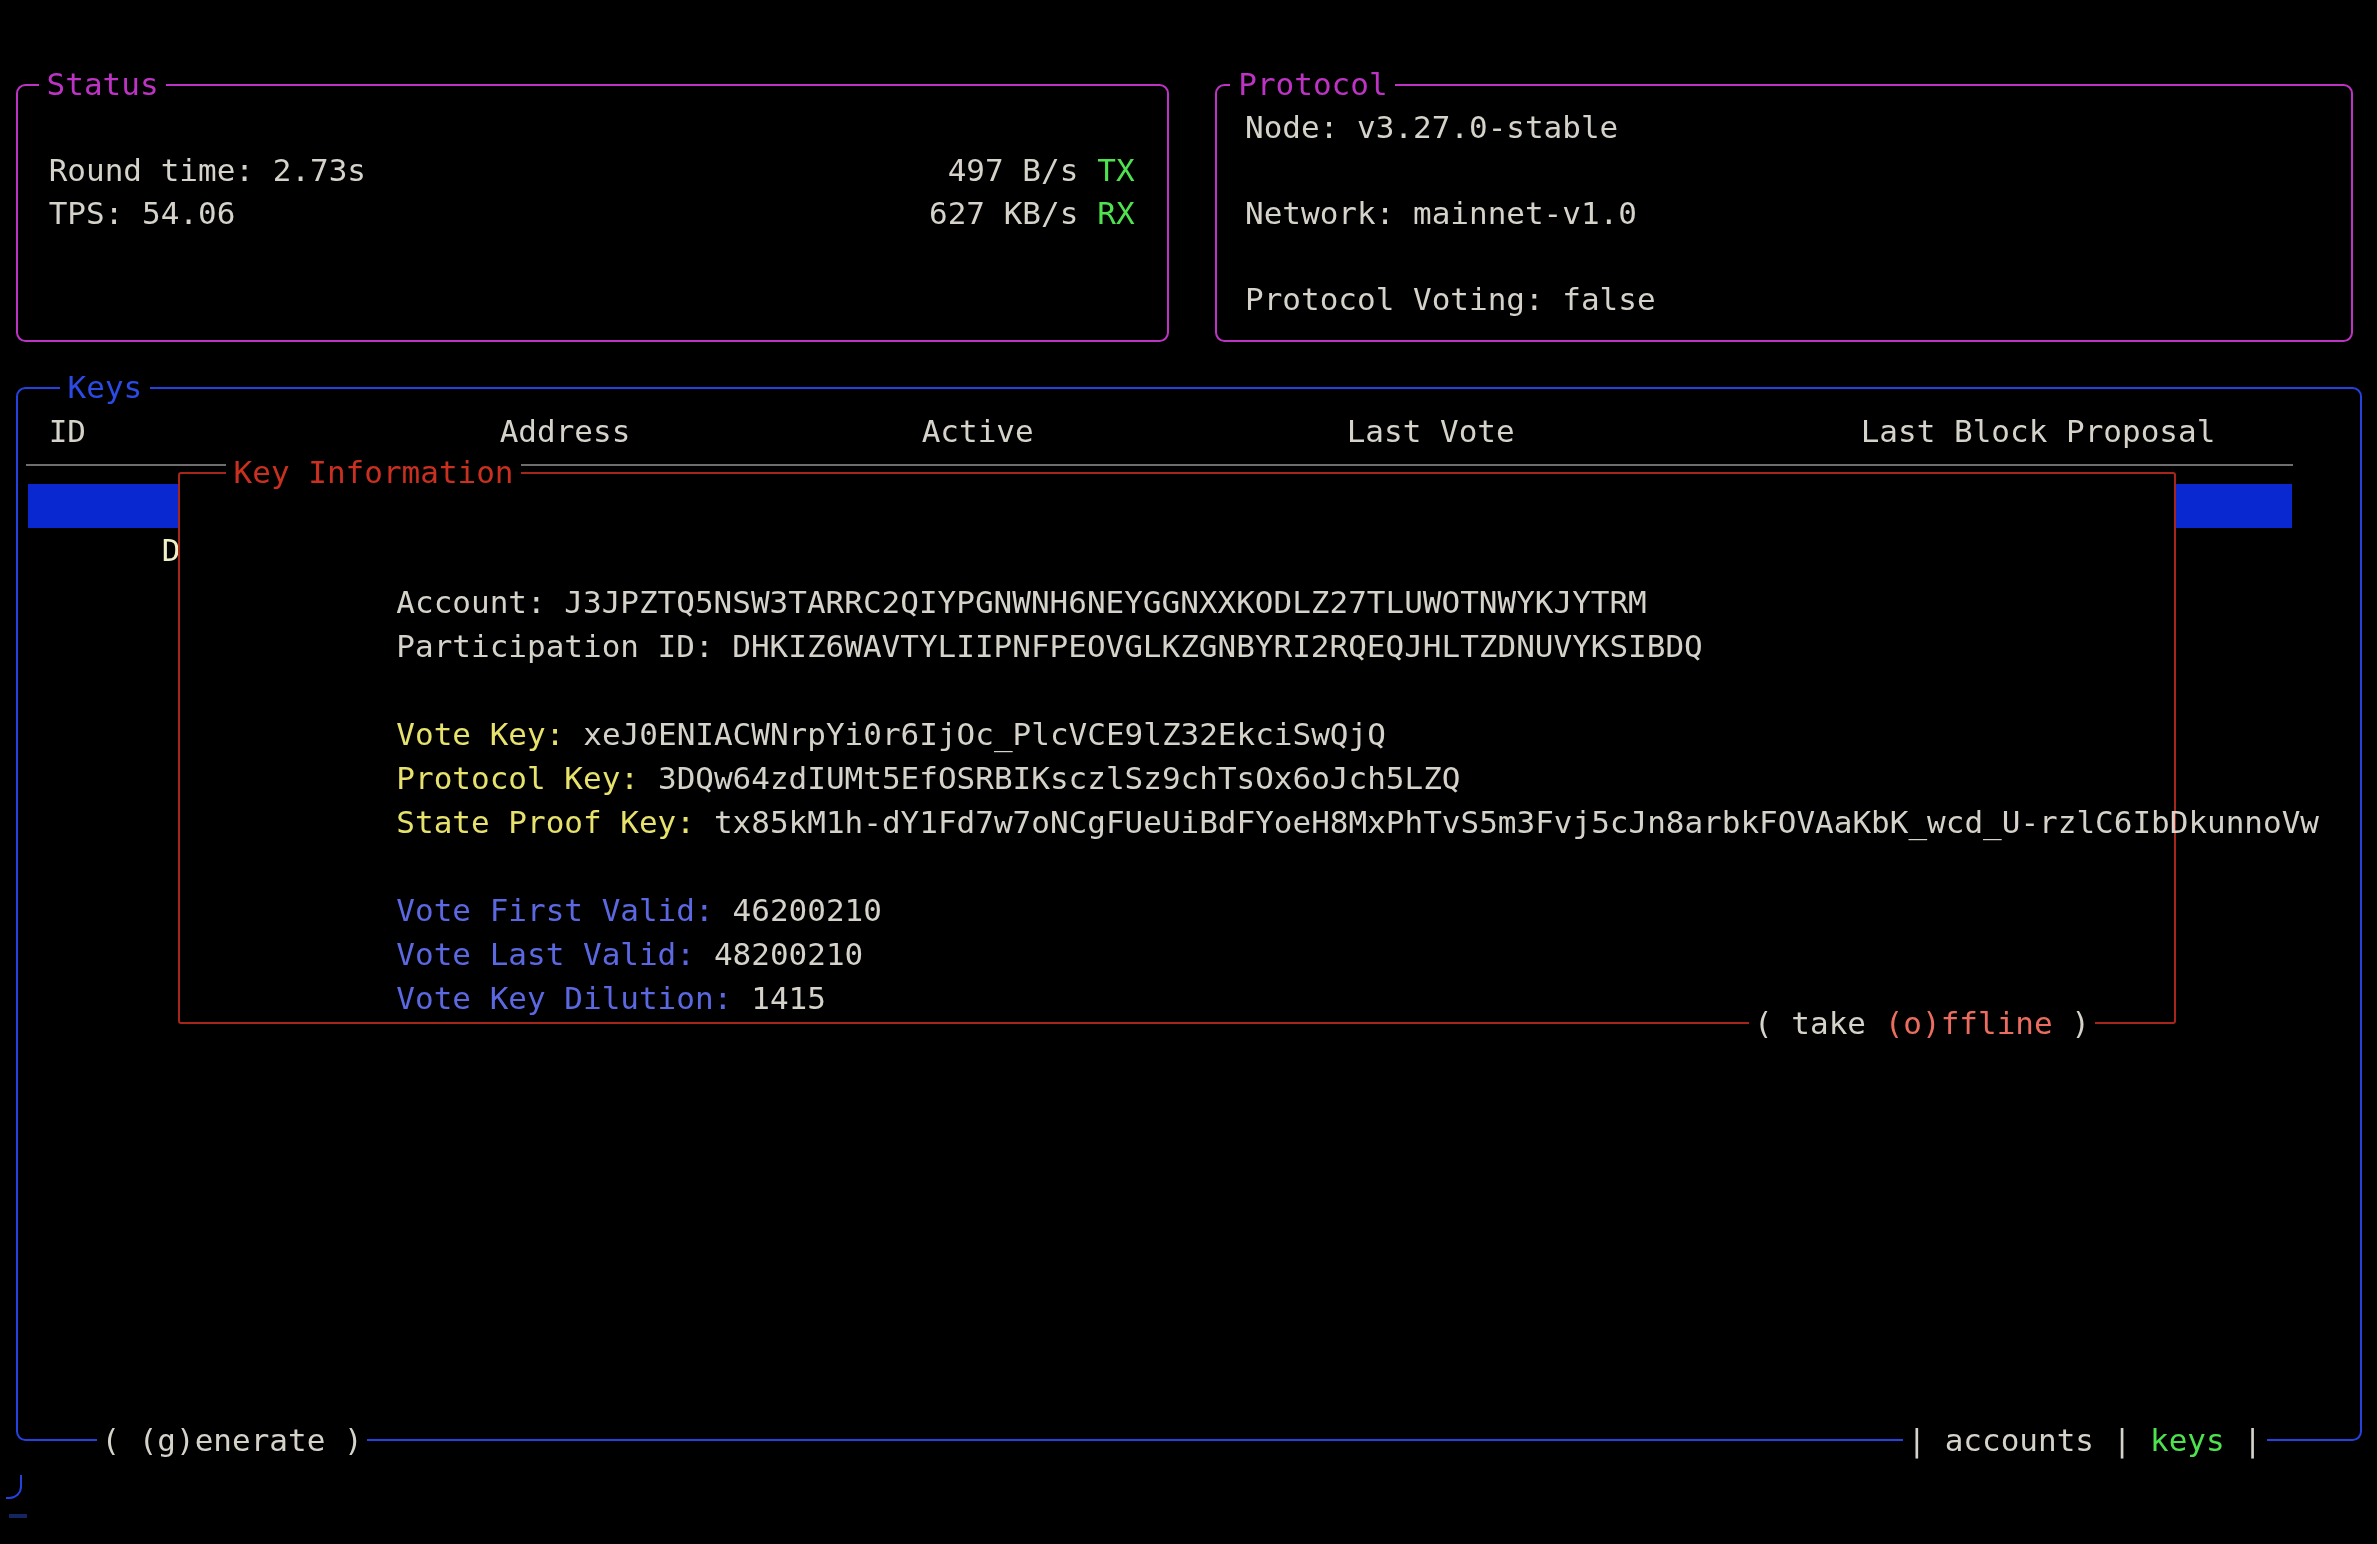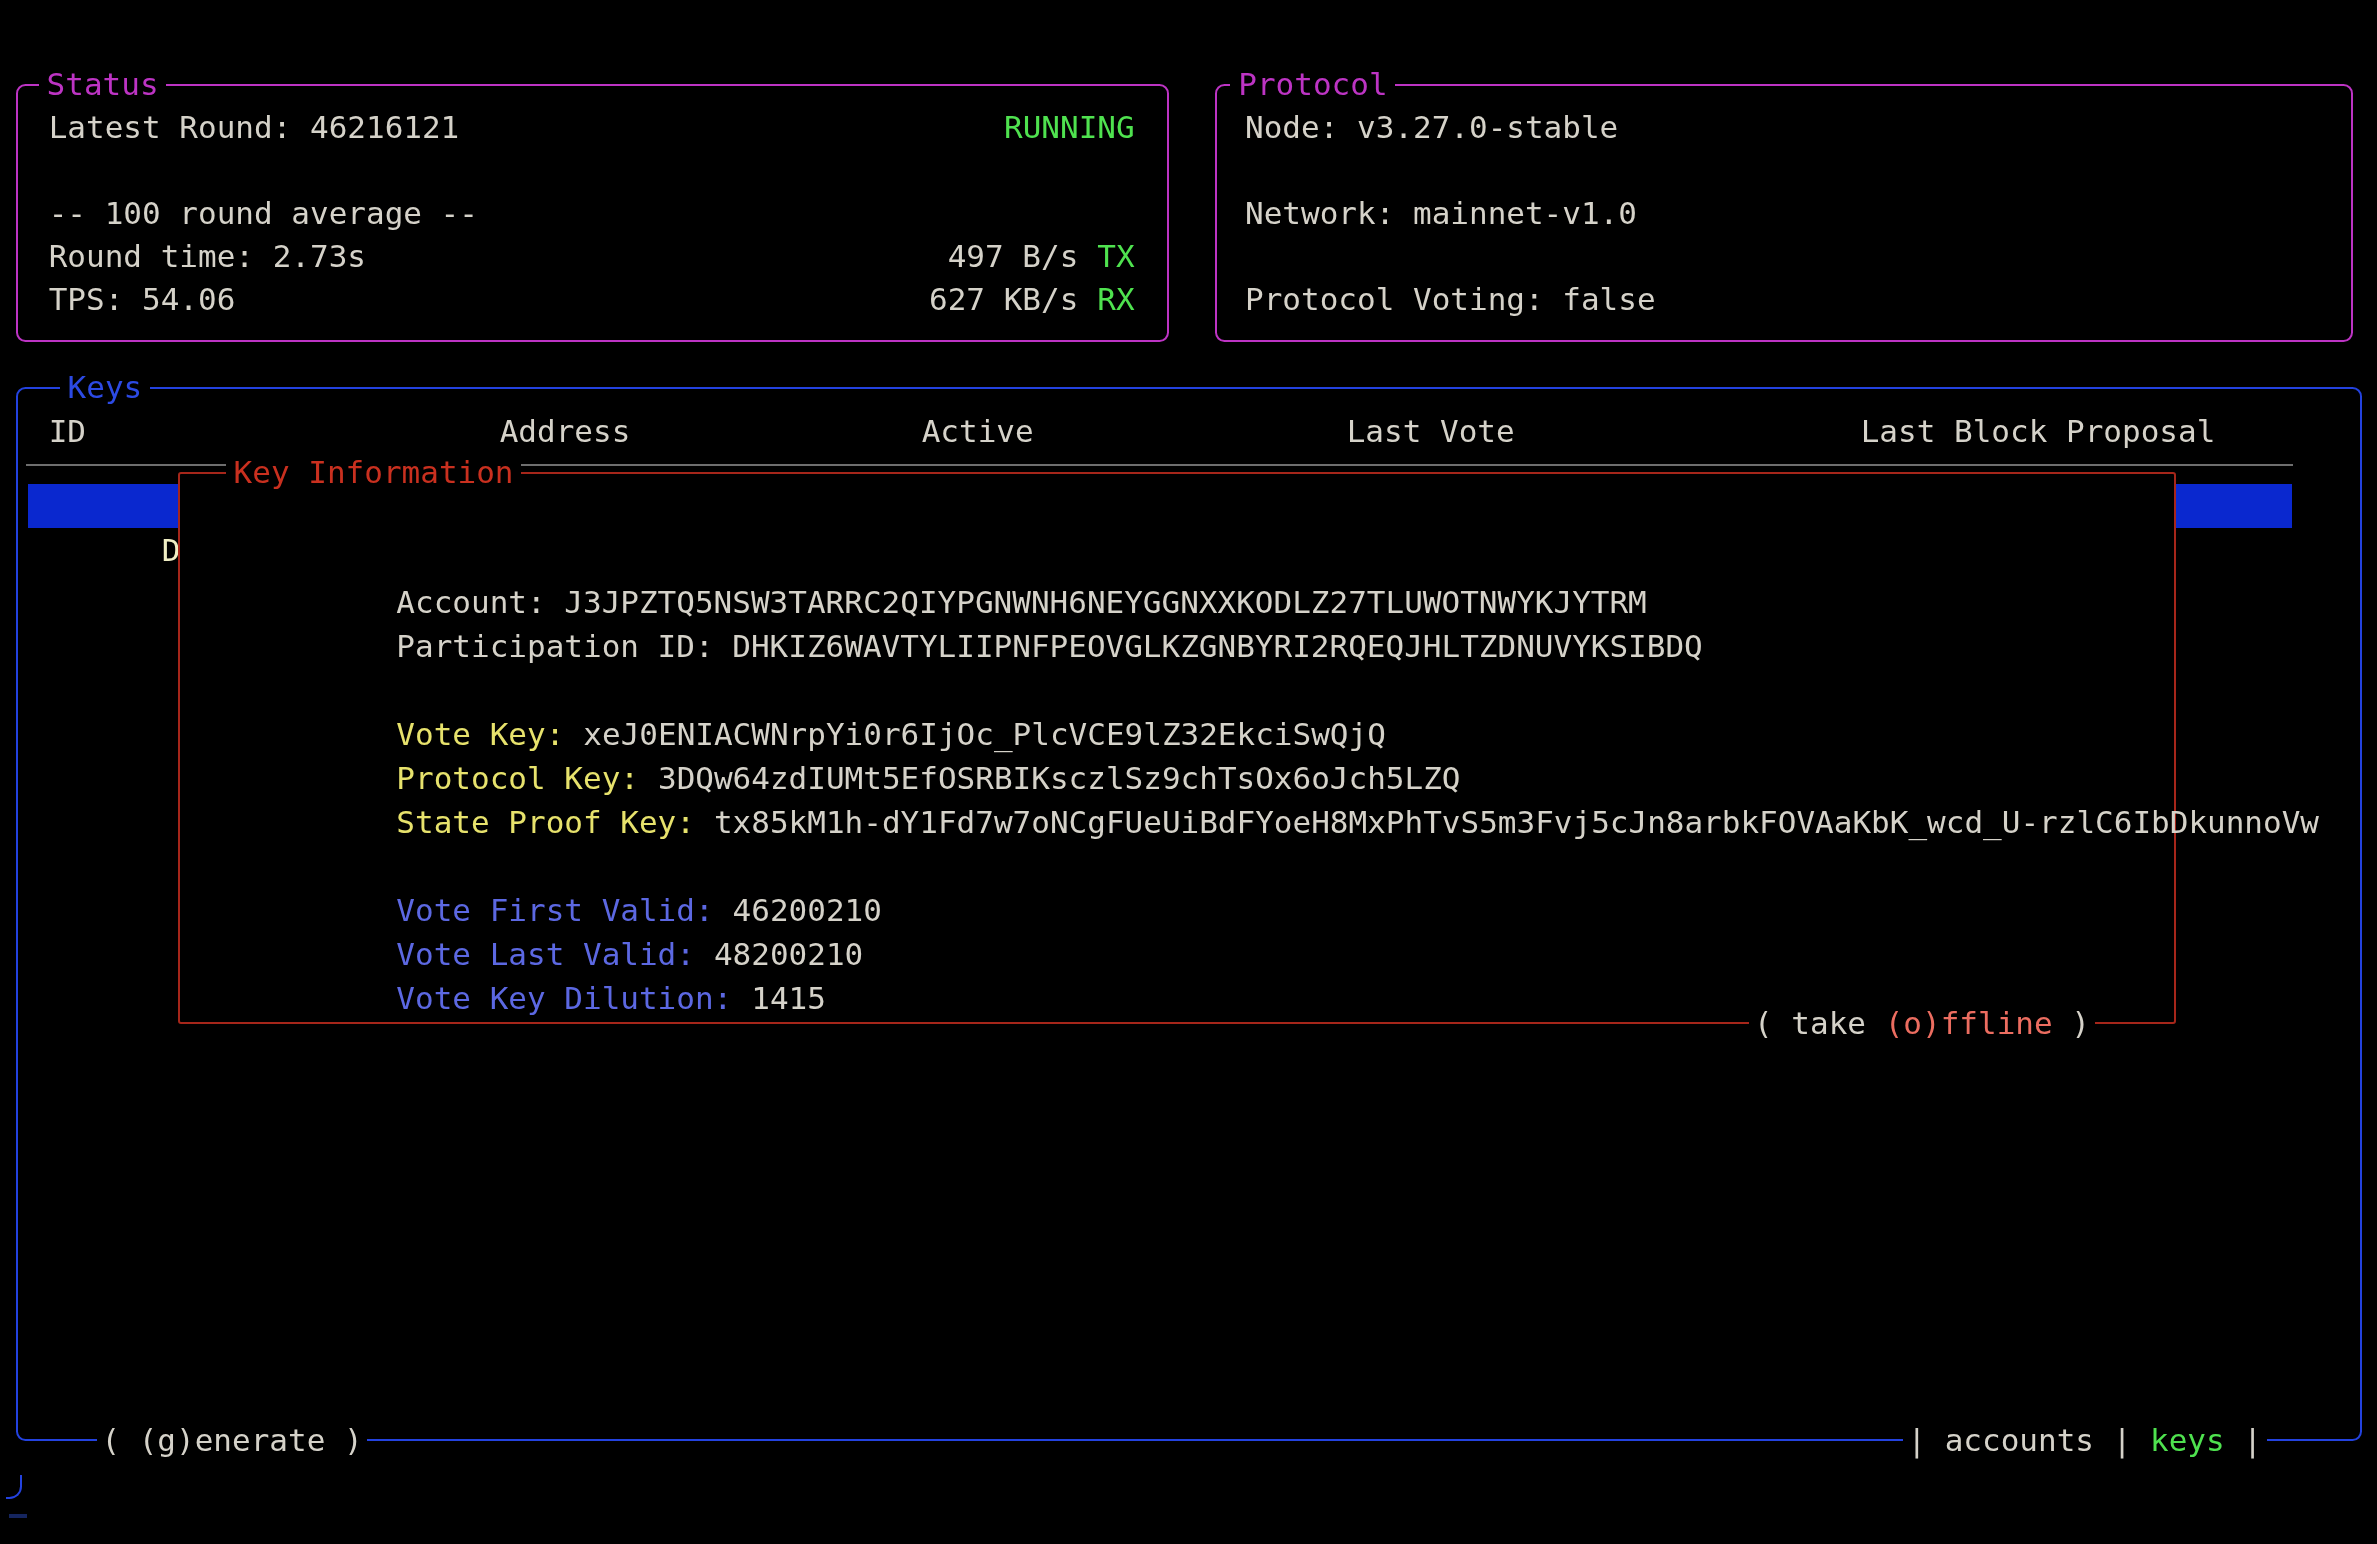--- a/index.html
+++ b/index.html
@@ -65,28 +65,21 @@
   }
   .j-fragment-blob { position: absolute; left: 9.4px; top: 1514px; width: 17.3px; height: 3.9px; background: #15255f; }
 </style>
 </head>
 <body>
 
 <div class="screen">
 
   <div class="box status-box">
     <span class="box-title" style="left:21px">Status</span>
-    <div class="row-line">
-      <span>Latest Round: 46216121</span>
-      <span class="green">RUNNING</span>
-    </div>
     <div class="row-line"></div>
-    <div class="row-line">
-      <span>-- 100 round average --</span>
-    </div>
     <div class="row-line">
       <span>Round time: 2.73s</span>
       <span><span>497 B/s</span><span class="green rate-label">TX</span></span>
     </div>
     <div class="row-line">
       <span>TPS: 54.06</span>
       <span><span>627 KB/s</span><span class="green rate-label">RX</span></span>
     </div>
   </div>
 

